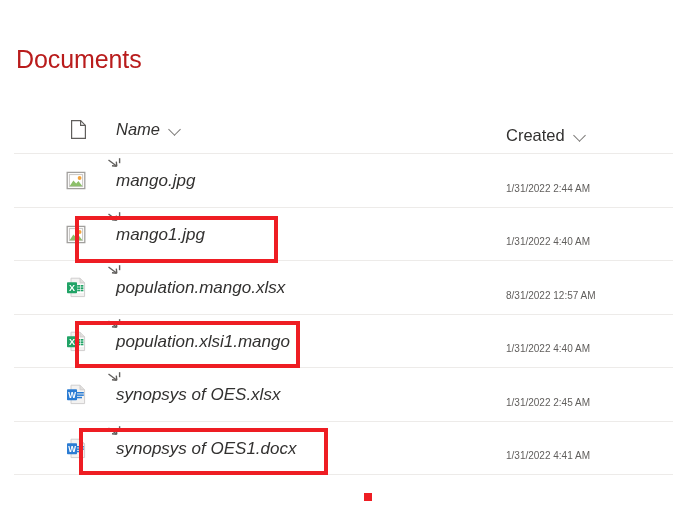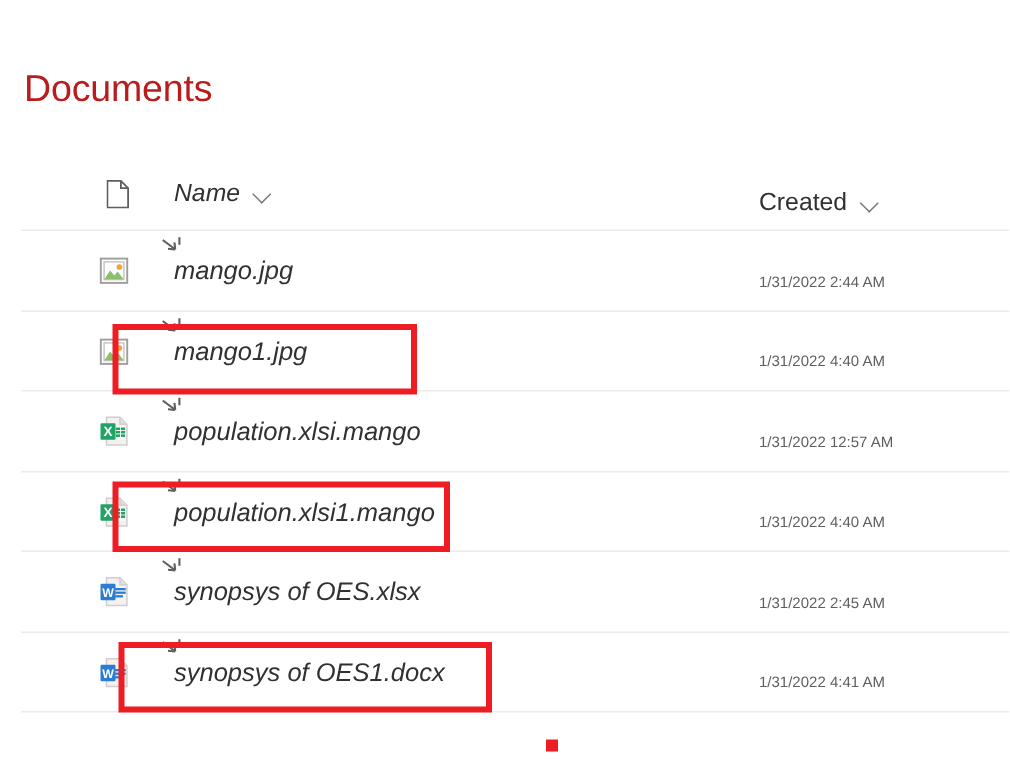--- a/index.html
+++ b/index.html
@@ -280,24 +280,24 @@
         <div class="col-name">
           <span class="name-wrap">
             <span>
               <svg class="tickmark" viewBox="0 0 16 14">
                 <path d="M1.5 3.0 L9.5 9.0" stroke="#605e5c" stroke-width="1.4" fill="none"></path>
                 <path d="M9.8 9.3 L9.3 4.6" stroke="#605e5c" stroke-width="1.4" fill="none"></path>
                 <path d="M9.8 9.3 L5.0 8.8" stroke="#605e5c" stroke-width="1.4" fill="none"></path>
                 <path d="M12.6 1.2 L12.6 6.2" stroke="#605e5c" stroke-width="1.4" fill="none"></path>
               </svg>
             </span>
-            <span class="fname">population.xlsi.mango</span>
-          </span>
-        </div>
-        <div class="col-created"><span class="created">1/31/2022 12:57 AM</span></div>
+            <span class="fname">population.mango.xlsx</span>
+          </span>
+        </div>
+        <div class="col-created"><span class="created">8/31/2022 12:57 AM</span></div>
         <div class="rule"></div>
       </div>
       <div class="row">
         <div class="col-icon">
           <span>
             <svg class="ficon" viewBox="0 0 20 21">
               <path d="M5.0 1.2 H14.0 L18.6 5.8 V19.6 H5.0 Z" fill="#f3f2f1" stroke="#d0cece" stroke-width="1"></path>
               <path d="M14.0 1.2 V5.8 H18.6" fill="#e1dfdd" stroke="#d0cece" stroke-width="1"></path>
               <rect x="10.6" y="7.4" width="7.2" height="8.6" fill="#ffffff"></rect>
               <g fill="#21A366">

